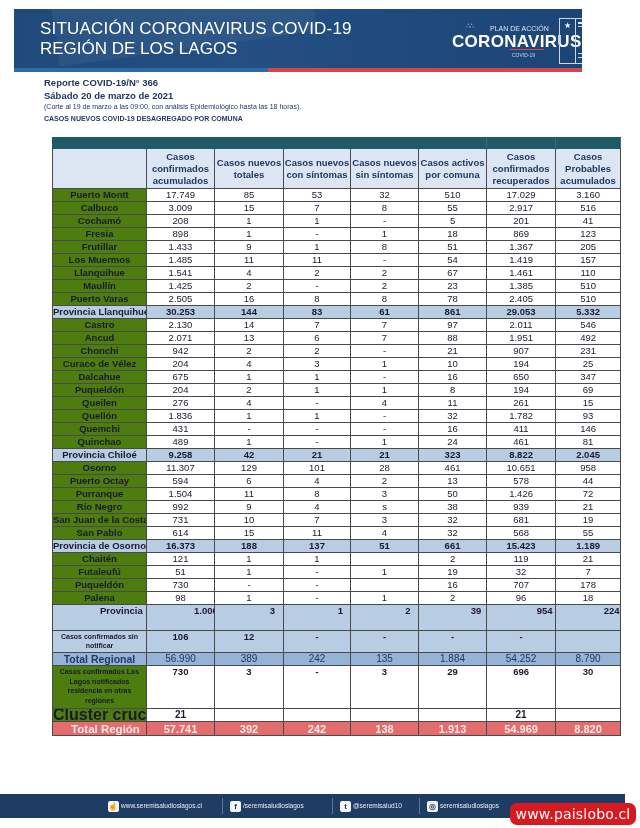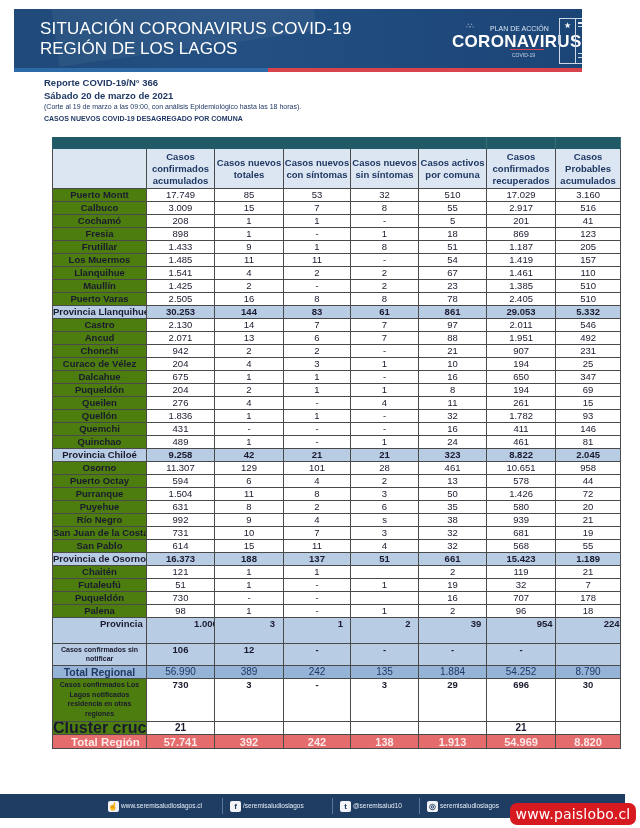--- a/index.html
+++ b/index.html
@@ -158,21 +158,21 @@
         <td>869</td>
         <td>123</td>
       </tr>
       <tr class="">
         <td class="name">Frutillar</td>
         <td>1.433</td>
         <td>9</td>
         <td>1</td>
         <td>8</td>
         <td>51</td>
-        <td>1.187</td>
+        <td>1.367</td>
         <td>205</td>
       </tr>
       <tr class="">
         <td class="name">Los Muermos</td>
         <td>1.485</td>
         <td>11</td>
         <td>11</td>
         <td>-</td>
         <td>54</td>
         <td>1.419</td>
@@ -350,30 +350,20 @@
       </tr>
       <tr class="">
         <td class="name">Purranque</td>
         <td>1.504</td>
         <td>11</td>
         <td>8</td>
         <td>3</td>
         <td>50</td>
         <td>1.426</td>
         <td>72</td>
-      </tr>
-      <tr class="">
-        <td class="name">Puyehue</td>
-        <td>631</td>
-        <td>8</td>
-        <td>2</td>
-        <td>6</td>
-        <td>35</td>
-        <td>580</td>
-        <td>20</td>
       </tr>
       <tr class="">
         <td class="name">Río Negro</td>
         <td>992</td>
         <td>9</td>
         <td>4</td>
         <td>s</td>
         <td>38</td>
         <td>939</td>
         <td>21</td>

